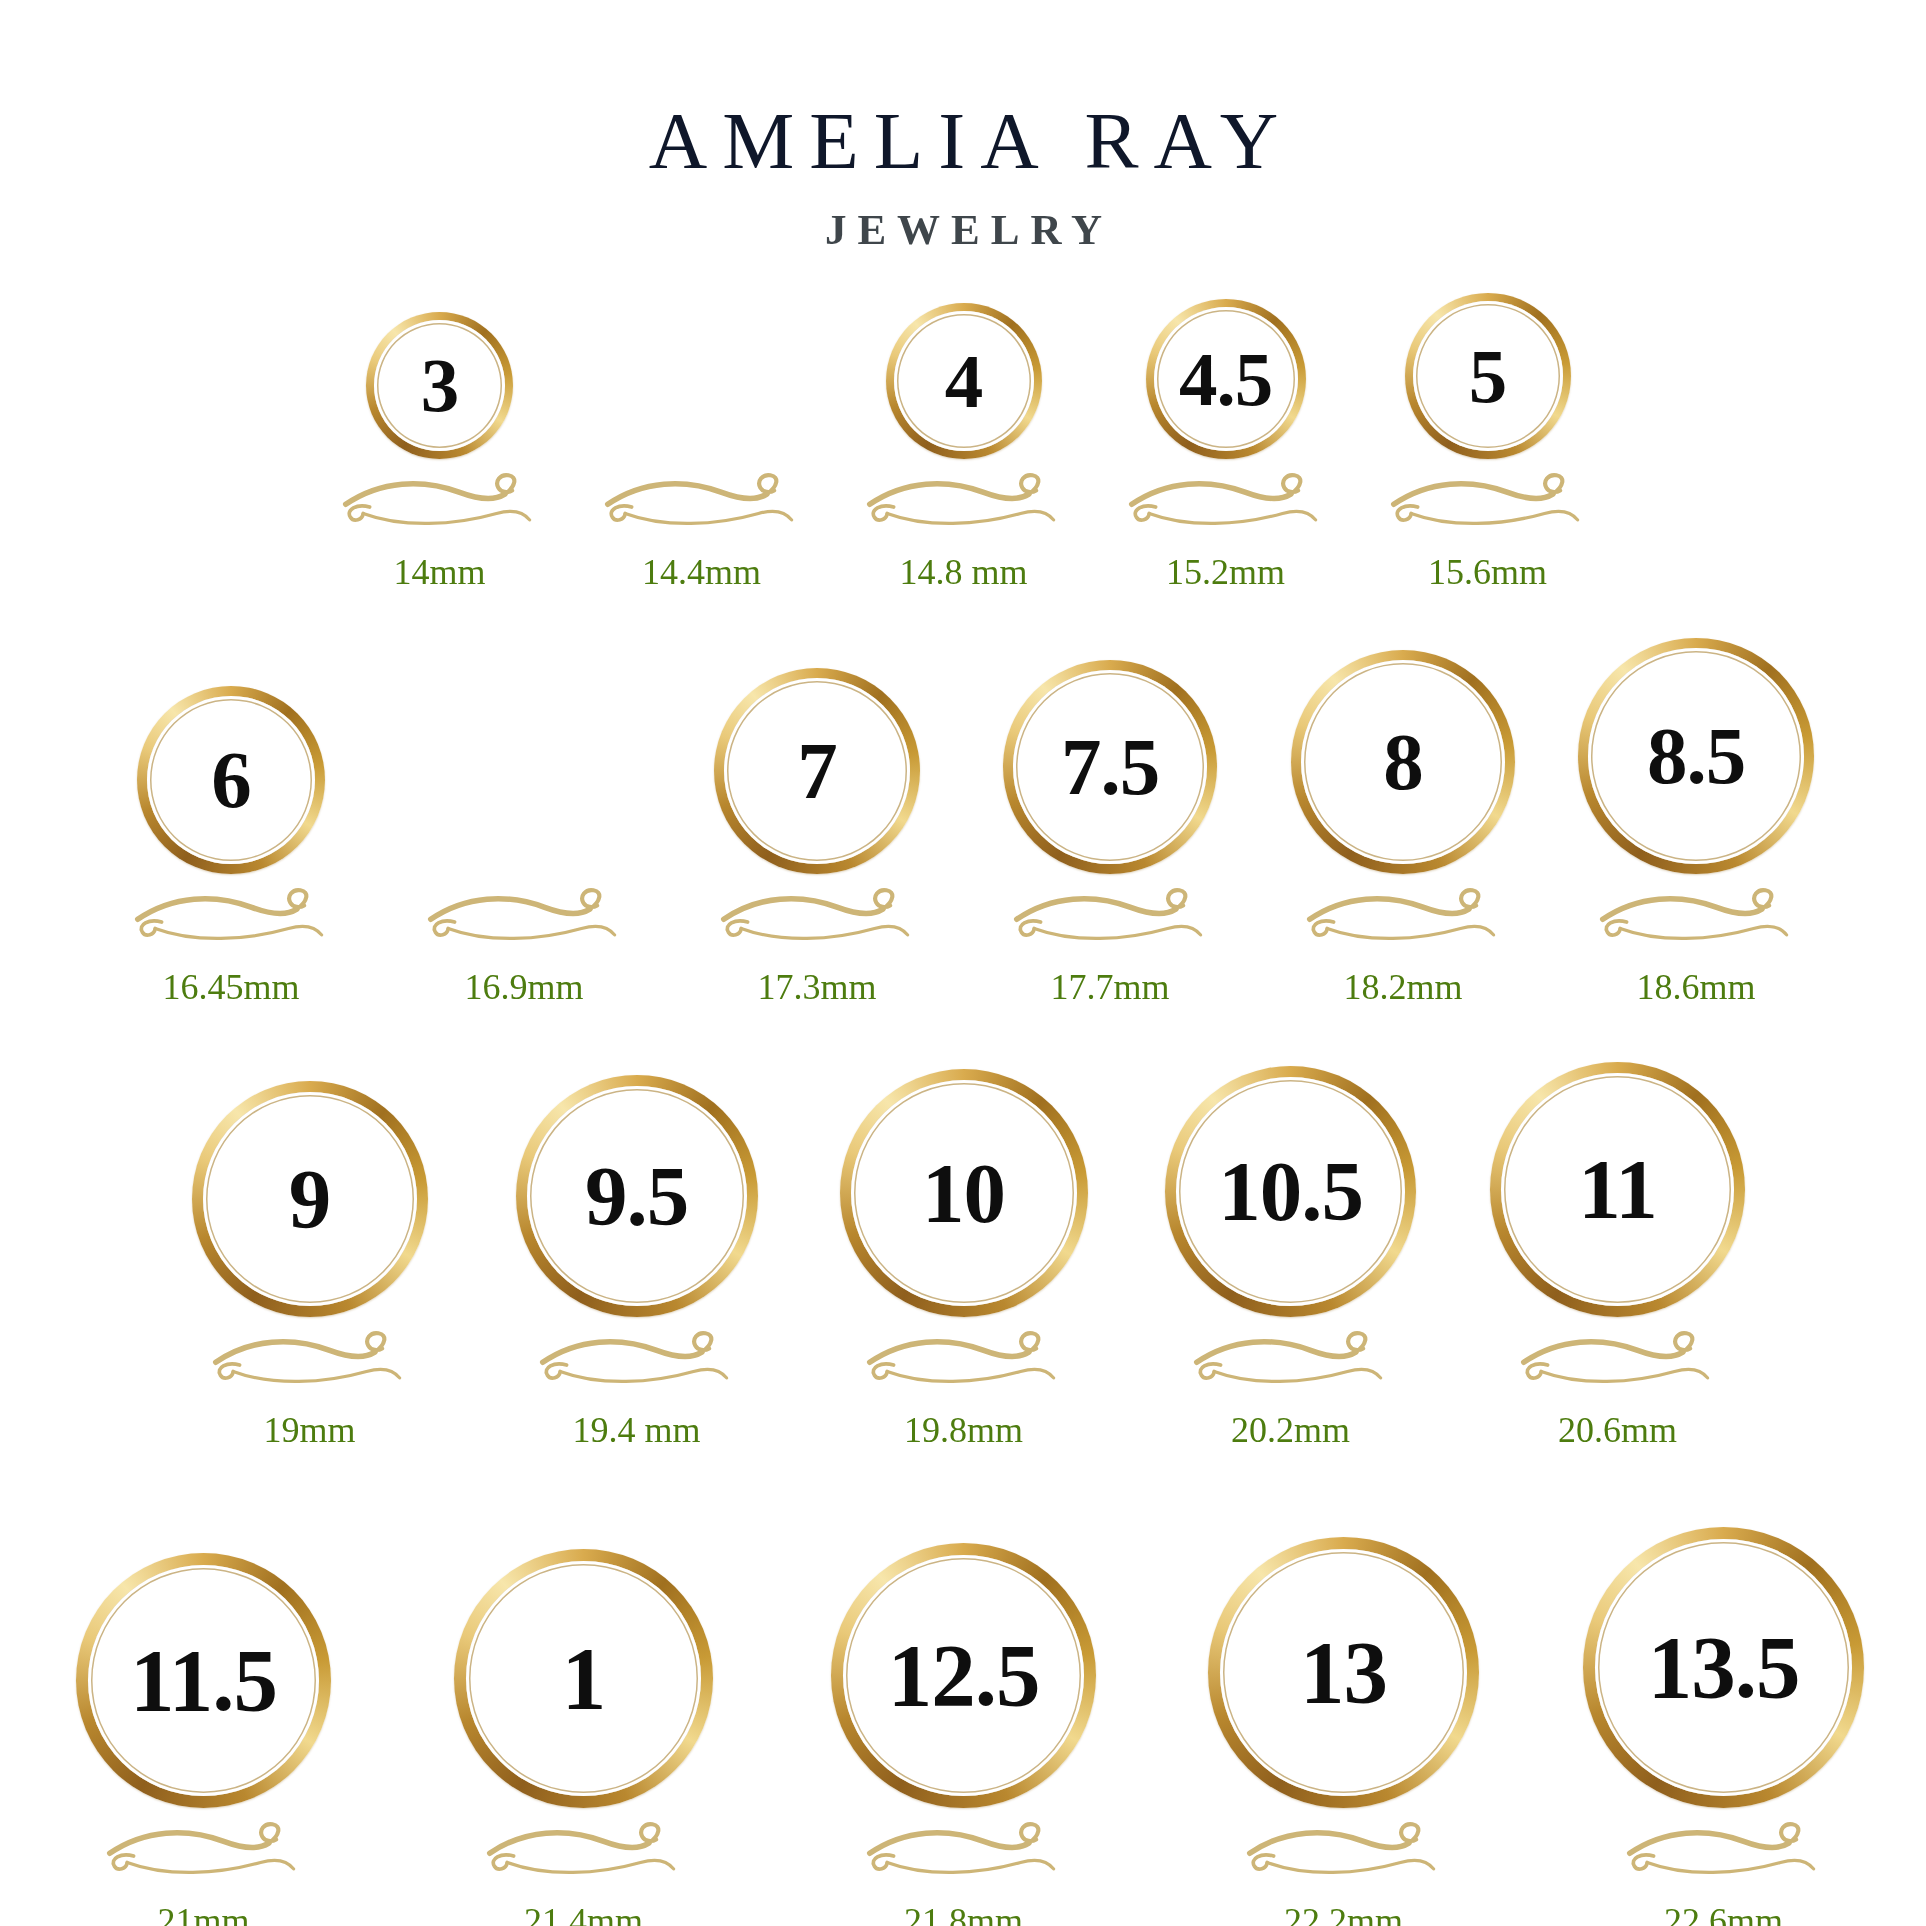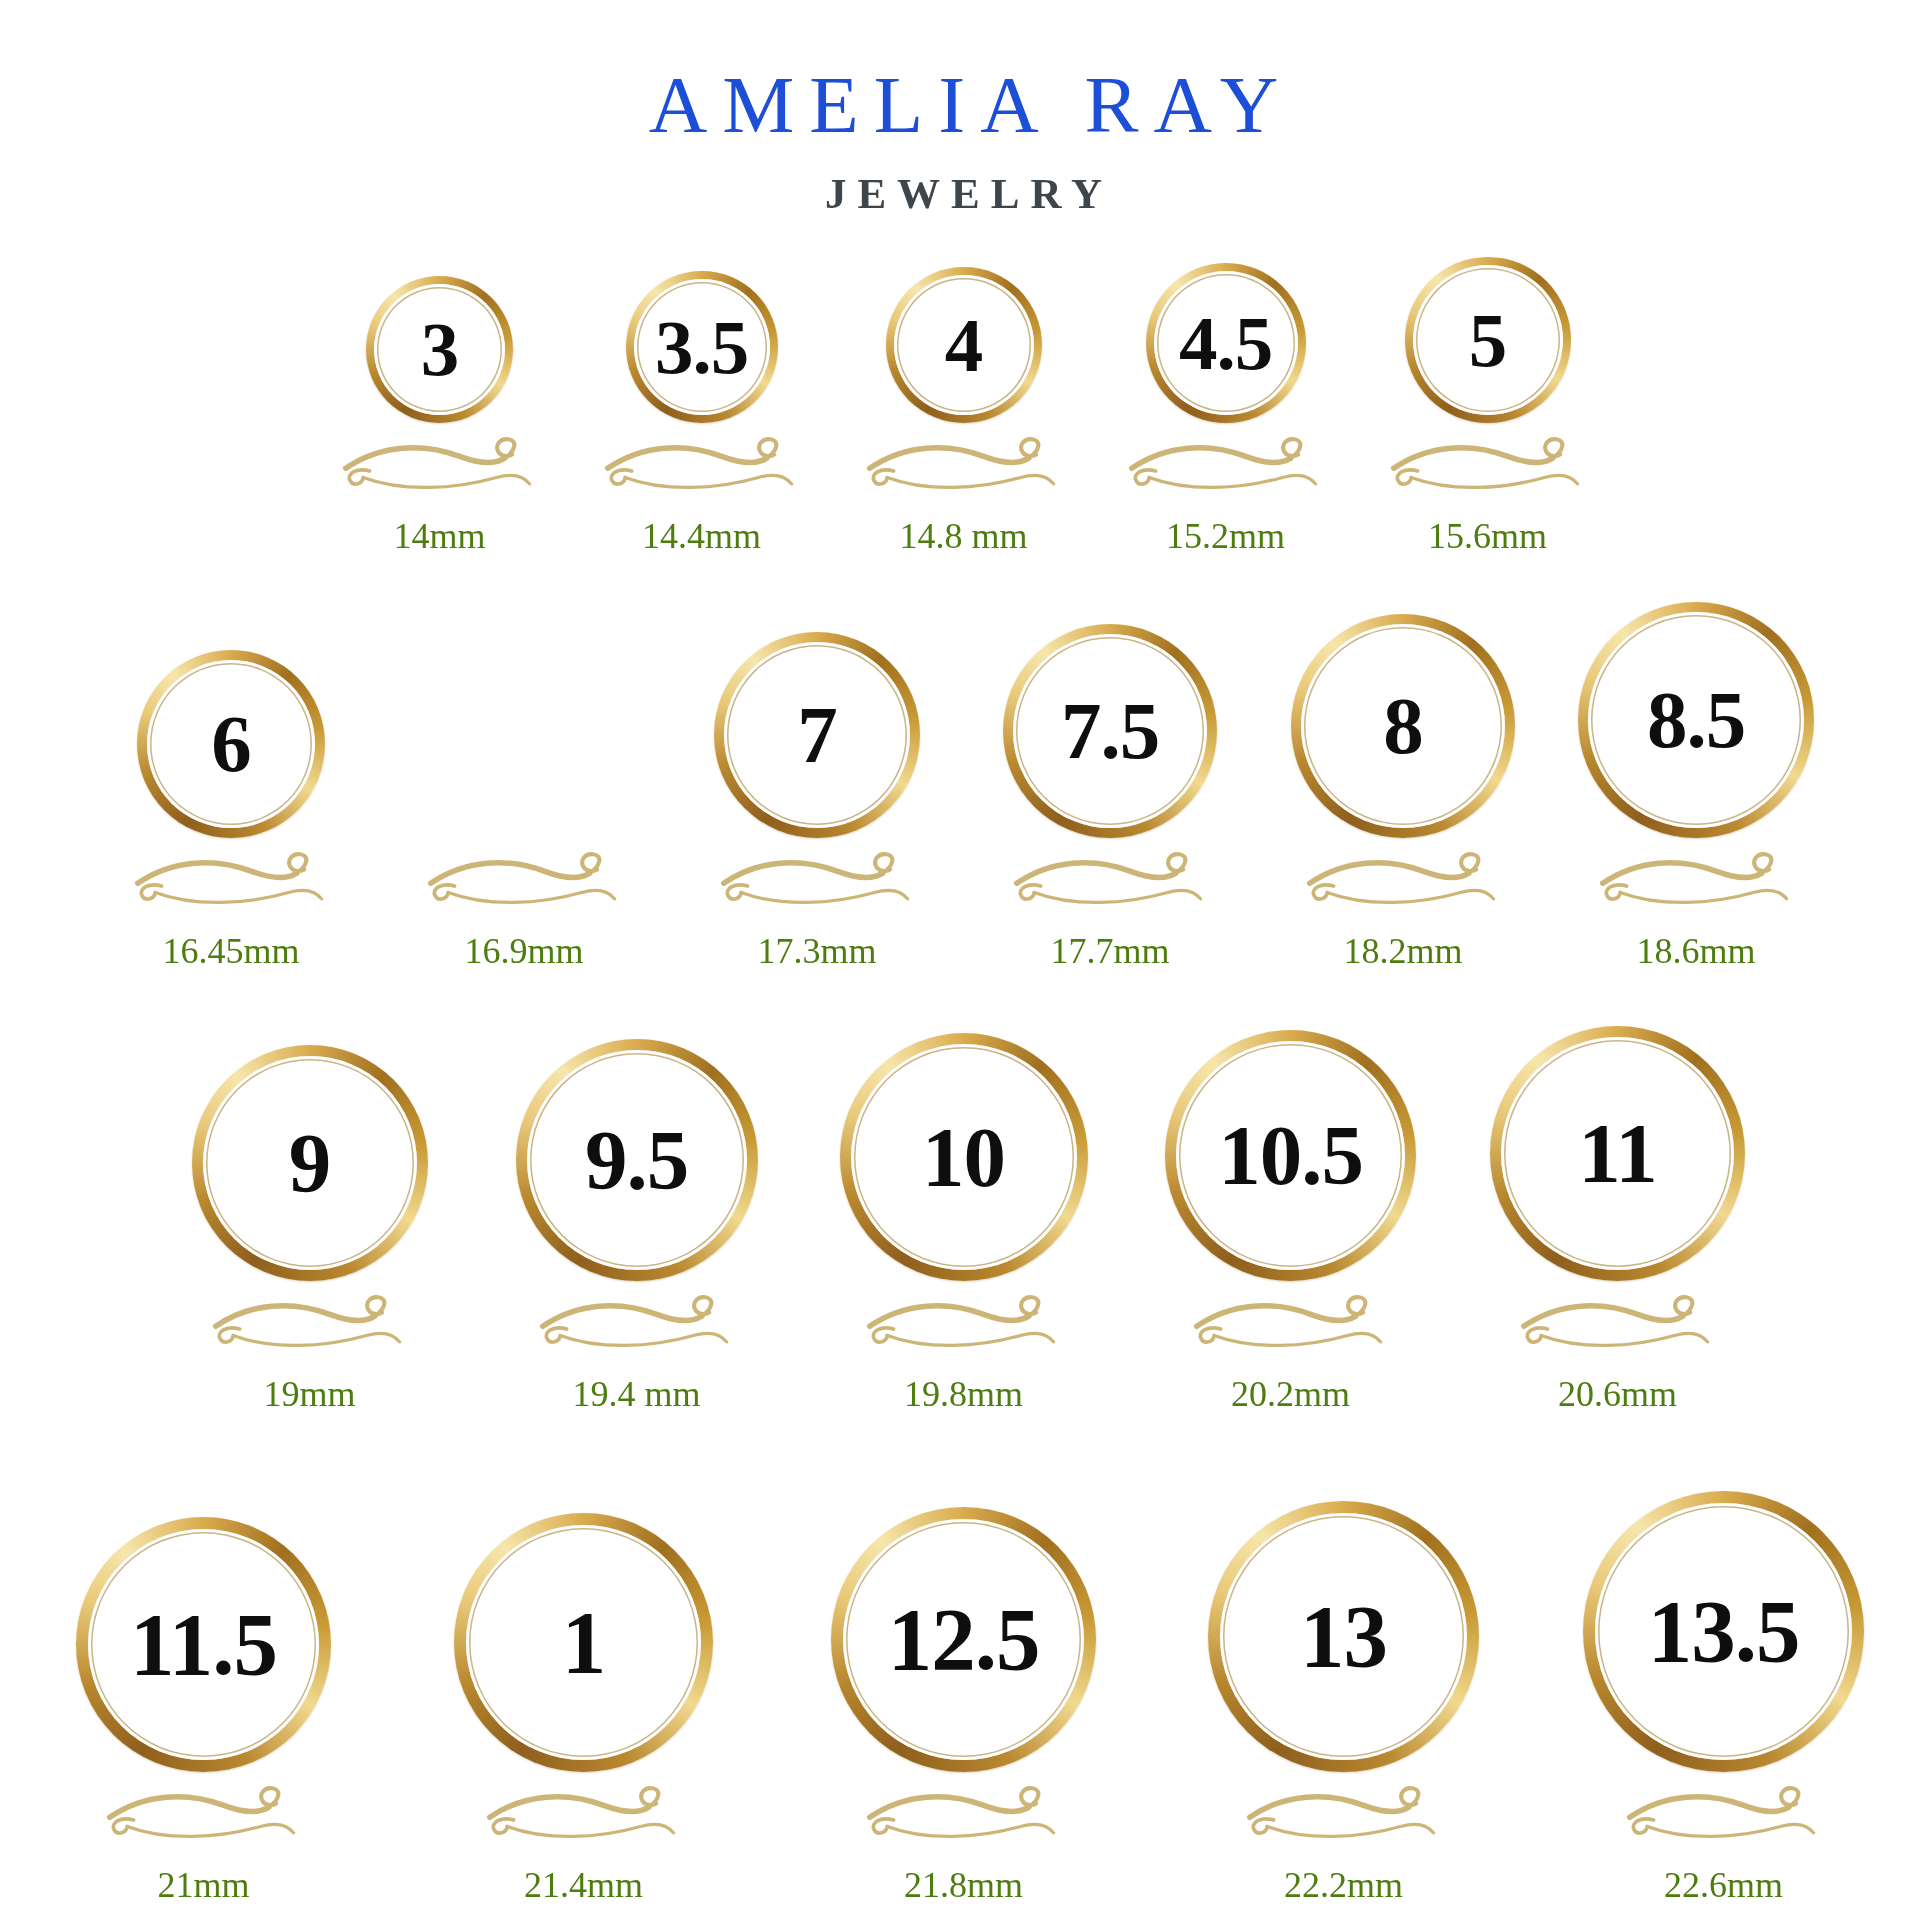--- a/index.html
+++ b/index.html
@@ -8,21 +8,21 @@
     background: #ffffff;
     font-family: "Liberation Serif", serif;
     overflow: hidden;
   }
 
   
   .brand { text-align: center; padding-top: 65px; }
   .brand-name {
     font-size: 81px; font-weight: 400;
     letter-spacing: 15px; padding-left: 15px; 
-    color: #1d4ed8; line-height: 1;
+    color: #0f172a; line-height: 1; margin-top: 36px;
   }
   .brand-tagline {
     margin-top: 26px;
     font-size: 43px; font-weight: 700;
     letter-spacing: 11px; padding-left: 11px;
     color: #3f464b; line-height: 1;
   }
 
   
   .row { display: flex; justify-content: center; align-items: flex-end; }
@@ -97,25 +97,20 @@
           <div class="ring-inner">
             <span class="num">3</span>
           </div>
         </div>
       <svg class="swirl" viewBox="0 0 220 62">
           <use href="#swirl-sym"></use>
         </svg>
       <div class="mm">14mm</div>
     </div>
     <div class="cell" style="--d:152px">
-      <div class="ring">
-          <div class="ring-inner">
-            <span class="num">3.5</span>
-          </div>
-        </div>
       <svg class="swirl" viewBox="0 0 220 62">
           <use href="#swirl-sym"></use>
         </svg>
       <div class="mm">14.4mm</div>
     </div>
     <div class="cell" style="--d:156px">
       <div class="ring">
           <div class="ring-inner">
             <span class="num">4</span>
           </div>

